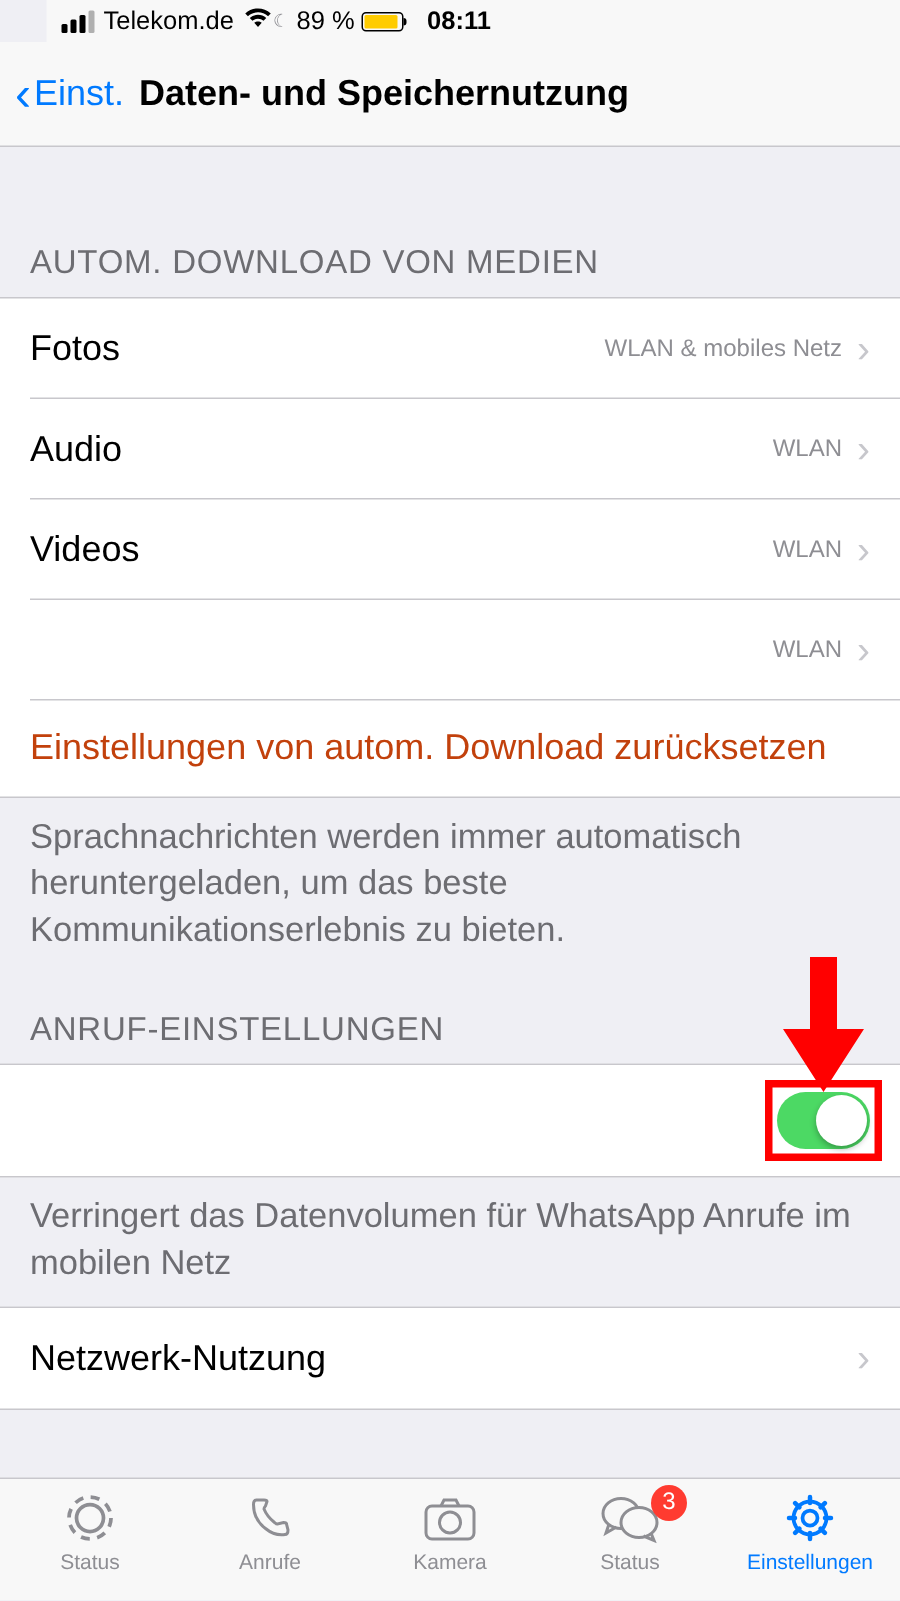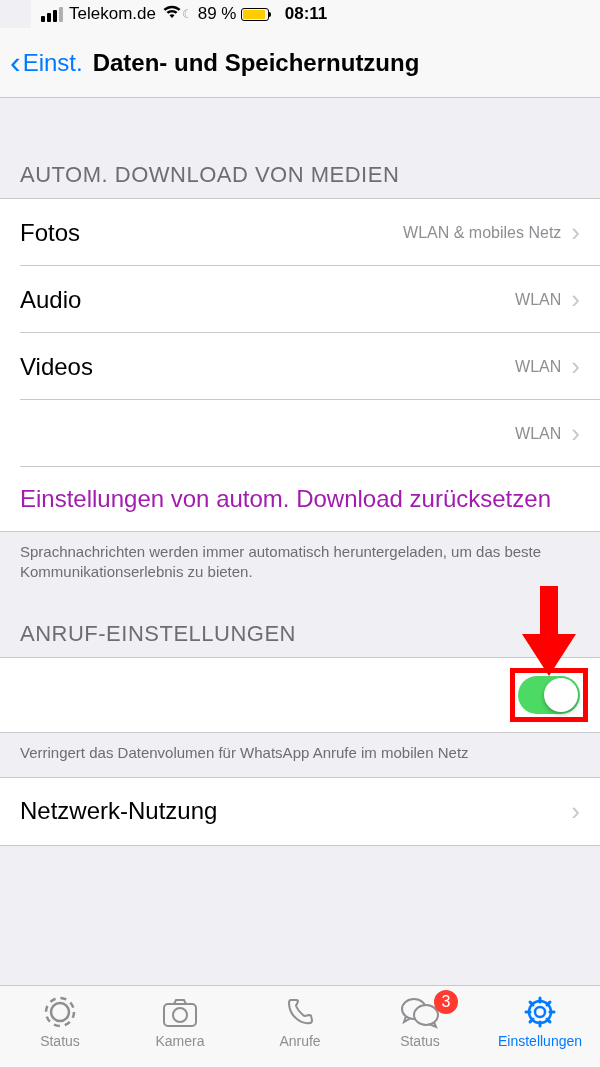--- a/index.html
+++ b/index.html
@@ -115,21 +115,21 @@
     }
     .section-header {
       padding: 24px 20px 10px 20px;
       font-size: 22px;
       color: #6d6d72;
       text-transform: uppercase;
       letter-spacing: 0.5px;
     }
     .section-footer {
       padding: 10px 20px 14px 20px;
-      font-size: 15px;
+      font-size: 23px;
       color: #6d6d72;
       line-height: 1.35;
     }
     .list {
       background: #fff;
       border-top: 1px solid #c8c7cc;
       border-bottom: 1px solid #c8c7cc;
     }
     .row {
       display: flex;
@@ -164,21 +164,21 @@
     .chevron {
       color: #c7c7cc;
       font-size: 26px;
       font-weight: 300;
     }
     .reset-row {
       color: #8e8e93;
       justify-content: flex-start;
     }
     .reset-row .row-label {
-      color: #a21caf;
+      color: #c2410c;
     }
     .toggle-container {
       position: relative;
     }
     .toggle {
       width: 62px;
       height: 38px;
       background: #4cd964;
       border-radius: 19px;
       position: relative;
@@ -364,35 +364,35 @@
     <div class="tab-icon">
       <svg width="34" height="34" viewBox="0 0 34 34">
           <circle cx="17" cy="17" r="9" fill="none" stroke="#8e8e93" stroke-width="2.5"></circle>
           <circle cx="17" cy="17" r="14" fill="none" stroke="#8e8e93" stroke-width="2.5" stroke-dasharray="6 5"></circle>
         </svg>
     </div>
     <span class="tab-label">Status</span>
   </div>
   <div class="tab">
     <div class="tab-icon">
+      <svg width="34" height="34" viewBox="0 0 34 34">
+          <path d="M8 5 Q6 5 6 8 Q6 18 14 24 Q20 29 27 28 Q29 28 29 25 L28 21 Q28 20 26 20 L22 21 Q21 21 20 20 Q15 16 13 11 Q13 10 14 9 L15 6 Q15 5 13 5 Z" fill="none" stroke="#8e8e93" stroke-width="2"></path>
+        </svg>
+    </div>
+    <span class="tab-label">Anrufe</span>
+  </div>
+  <div class="tab">
+    <div class="tab-icon">
       <svg width="38" height="34" viewBox="0 0 38 34">
           <rect x="3" y="9" width="32" height="22" rx="4" fill="none" stroke="#8e8e93" stroke-width="2"></rect>
           <circle cx="19" cy="20" r="7" fill="none" stroke="#8e8e93" stroke-width="2"></circle>
           <path d="M13 9 L15 5 H23 L25 9" fill="none" stroke="#8e8e93" stroke-width="2"></path>
         </svg>
     </div>
     <span class="tab-label">Kamera</span>
-  </div>
-  <div class="tab">
-    <div class="tab-icon">
-      <svg width="34" height="34" viewBox="0 0 34 34">
-          <path d="M8 5 Q6 5 6 8 Q6 18 14 24 Q20 29 27 28 Q29 28 29 25 L28 21 Q28 20 26 20 L22 21 Q21 21 20 20 Q15 16 13 11 Q13 10 14 9 L15 6 Q15 5 13 5 Z" fill="none" stroke="#8e8e93" stroke-width="2"></path>
-        </svg>
-    </div>
-    <span class="tab-label">Anrufe</span>
   </div>
   <div class="tab">
     <div class="badge">3</div>
     <div class="tab-icon">
       <svg width="40" height="34" viewBox="0 0 40 34">
           <ellipse cx="14" cy="14" rx="12" ry="10" fill="none" stroke="#8e8e93" stroke-width="2"></ellipse>
           <path d="M6 21 L4 27 L11 23" fill="none" stroke="#8e8e93" stroke-width="2"></path>
           <ellipse cx="26" cy="20" rx="12" ry="10" fill="#f8f8f8" stroke="#8e8e93" stroke-width="2"></ellipse>
           <path d="M34 27 L36 32 L29 29" fill="none" stroke="#8e8e93" stroke-width="2"></path>
         </svg>

